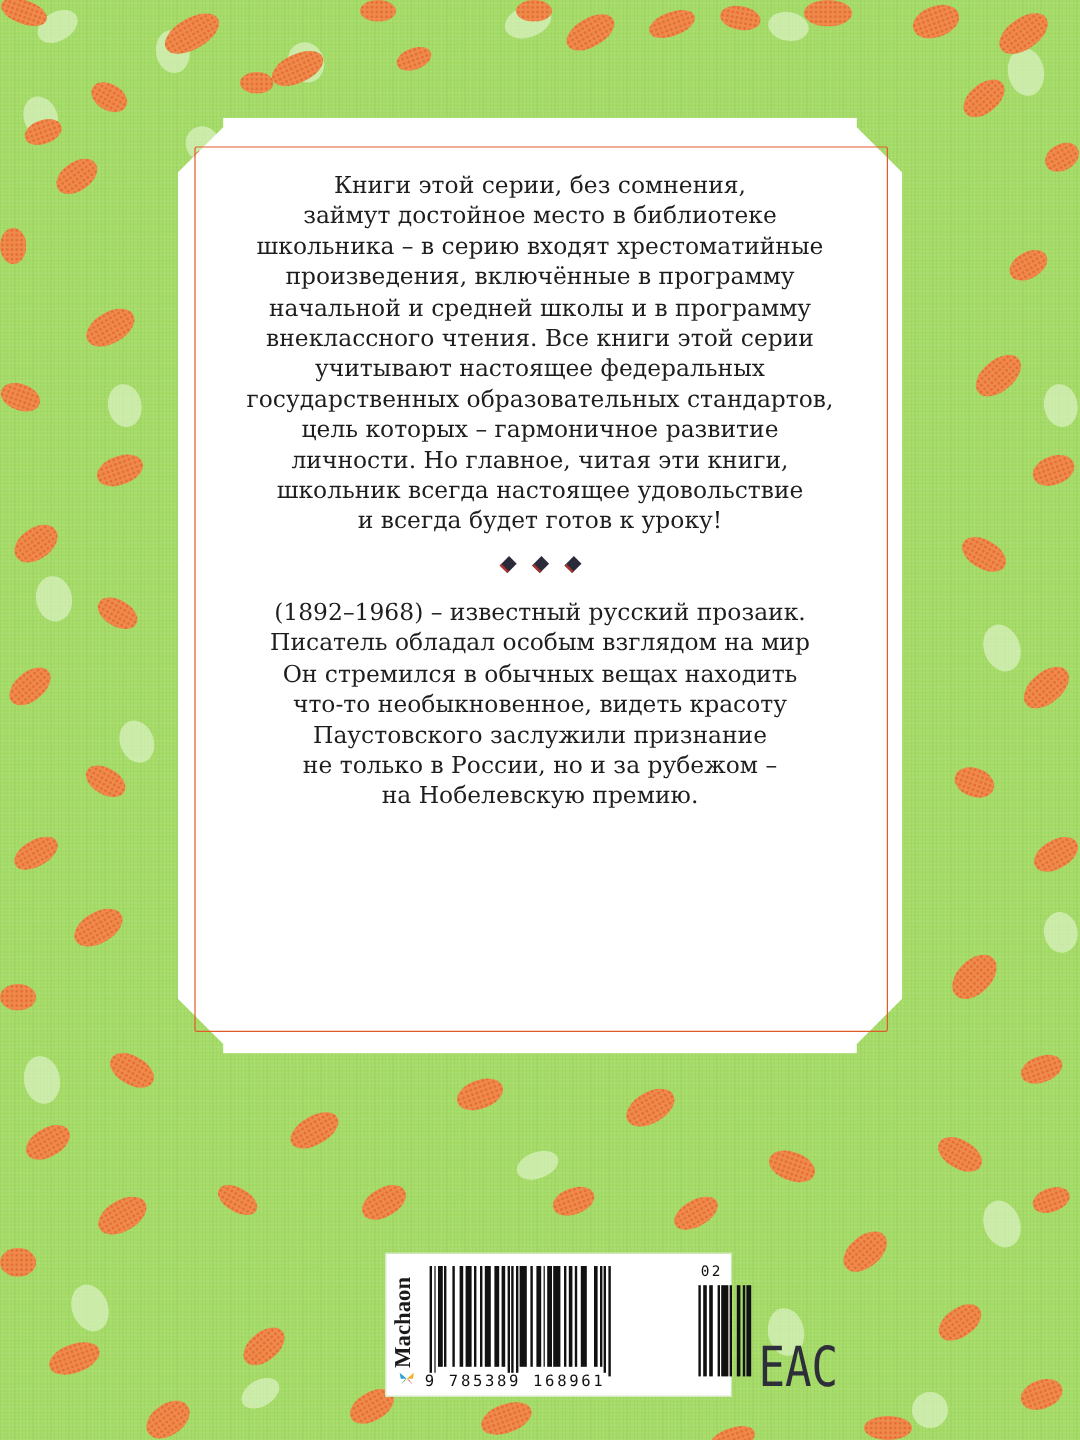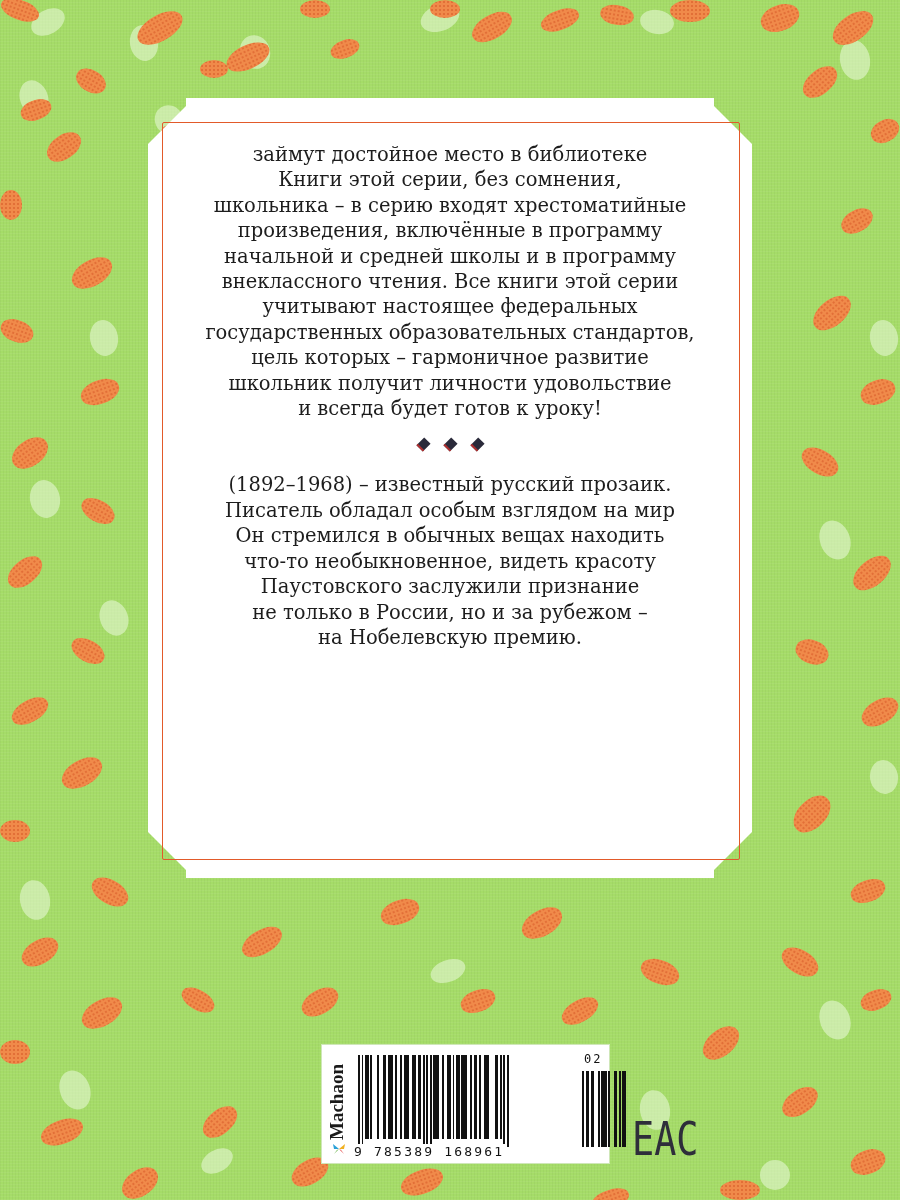--- a/index.html
+++ b/index.html
@@ -192,30 +192,31 @@
     <div class="pill" style="left: 180px; top: 990px; width: 36px; height: 20px; transform: rotate(30deg);"></div>
     <div class="pill" style="left: 200px; top: 60px; width: 28px; height: 18px; transform: rotate(0deg);"></div>
     <div class="pill" style="left: 330px; top: 40px; width: 30px; height: 18px; transform: rotate(-20deg);"></div>
   </div>
 
 <div class="frame-outer"></div>
 <div class="frame-inner"></div>
 
 <div class="content">
   <p class="para1">
+    <span class="line">Книги этой серии, без сомнения,</span>
     <span class="line">займут достойное место в библиотеке</span>
-    <span class="line">Книги этой серии, без сомнения,</span>
     <span class="line">школьника – в серию входят хрестоматийные</span>
     <span class="line">произведения, включённые в программу</span>
     <span class="line">начальной и средней школы и в программу</span>
     <span class="line">внеклассного чтения. Все книги этой серии</span>
     <span class="line">учитывают настоящее федеральных</span>
     <span class="line">государственных образовательных стандартов,</span>
     <span class="line">цель которых – гармоничное развитие</span>
-    <span class="line">школьник получит личности удовольствие</span>
+    <span class="line">личности. Но главное, читая эти книги,</span>
+    <span class="line">школьник всегда настоящее удовольствие</span>
     <span class="line">и всегда будет готов к уроку!</span>
   </p>
 
   <div class="divider">
     <div class="diamond"></div>
     <div class="diamond"></div>
     <div class="diamond"></div>
   </div>
 
   <p class="para2">

